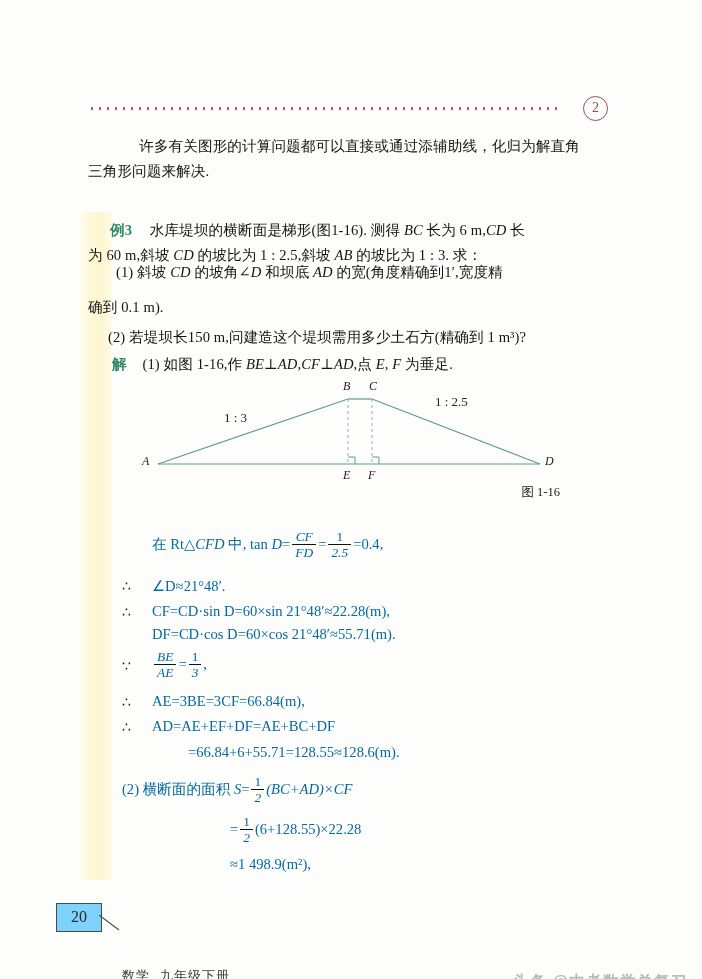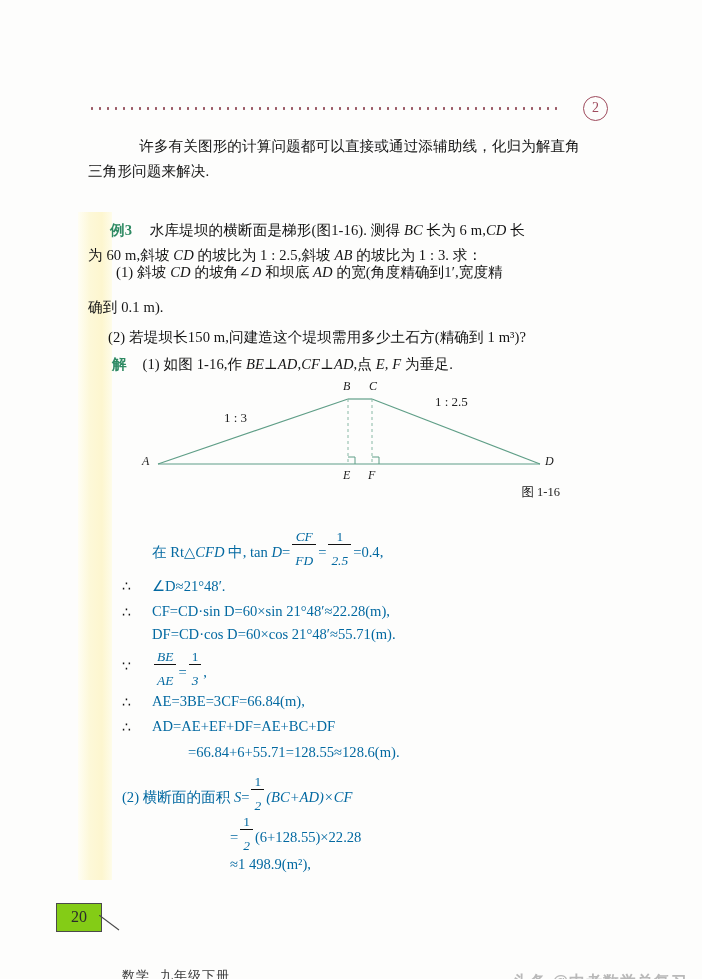--- a/index.html
+++ b/index.html
@@ -131,31 +131,31 @@
     display: inline-block;
     vertical-align: middle;
     text-align: center;
     font-size: 0.92em;
     line-height: 1.15;
     margin: 0 2px;
     position: relative;
     top: -1px;
   }
   .frac .n { display: block; padding: 0 3px; }
-  .frac .d { display: block; padding: 8px 3px; border-top: 1.1px solid #111; font-style: italic; }
+  .frac .d { display: block; padding: 0 3px; border-top: 1.1px solid #111; font-style: italic; }
 
   
   .pagebox {
     position: absolute;
     left: 56px;
     top: 903px;
     width: 44px;
     height: 27px;
     border: 1.2px solid #4a4a4a;
-    background: #84cc16;
+    background: #7dd3fc;
     z-index: 3;
   }
   .pagebox .pn {
     display: block;
     text-align: center;
     line-height: 26px;
     font-size: 16px;
     color: #2b2b2b;
     font-family: "Liberation Serif", serif;
   }

